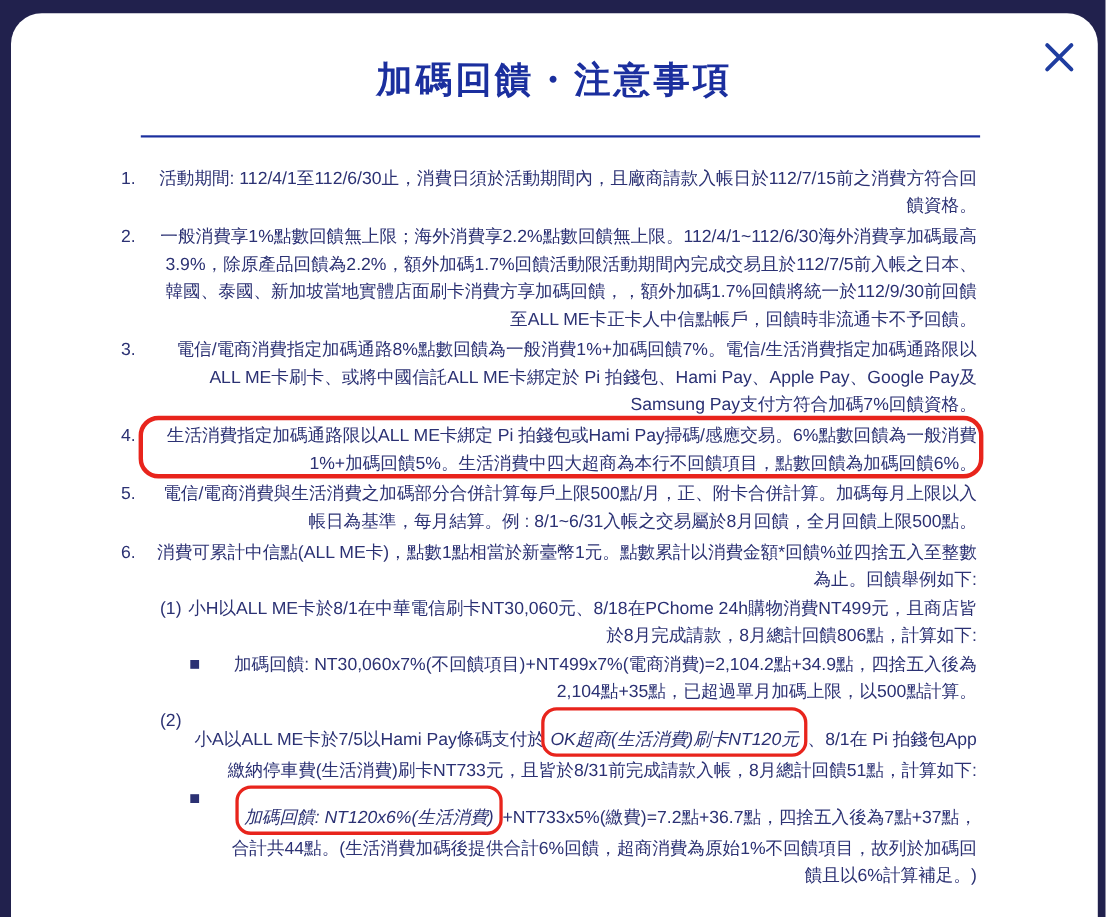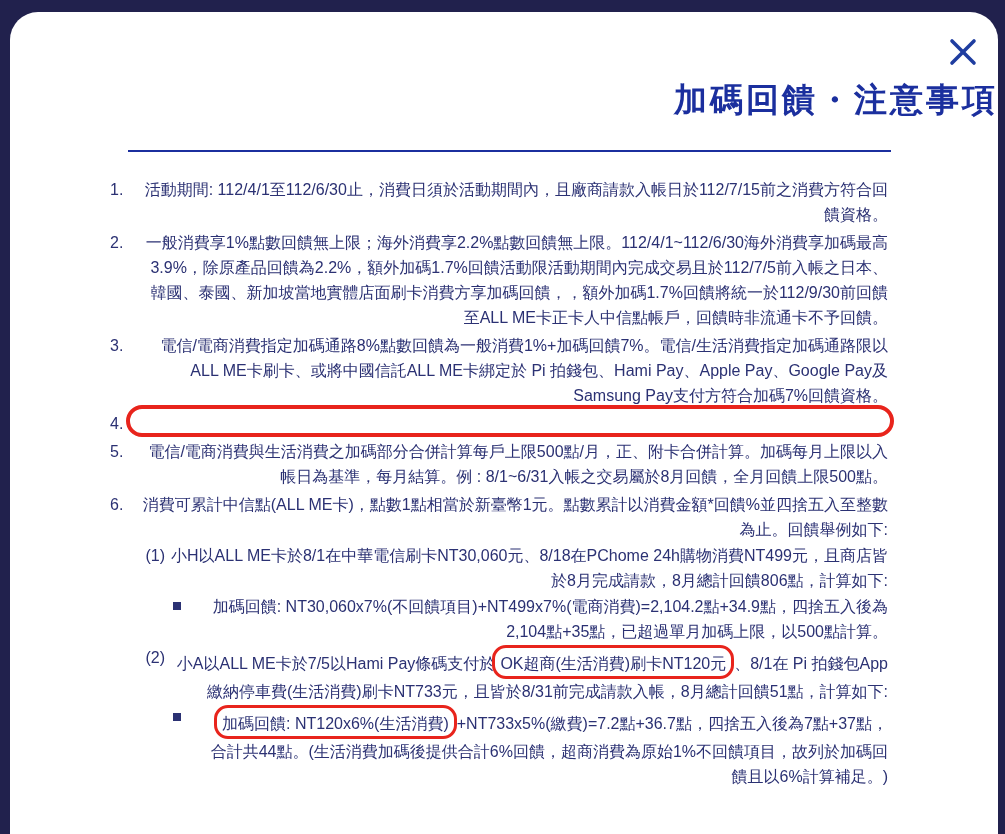--- a/index.html
+++ b/index.html
@@ -11,21 +11,21 @@
   .modal{
     position:absolute;left:10px;top:12px;width:988px;height:900px;
     background:#ffffff;border-radius:28px 28px 0 0;
   }
   .close-btn{
     position:absolute;top:20px;right:14px;width:40px;height:40px;
     background:none;border:none;padding:4px;cursor:pointer;
   }
   .close-btn svg{display:block;}
   .modal-title{
-    text-align:right;margin:0;padding-top:66px;
+    text-align:center;margin:0;padding-top:39px;
     font-size:33px;font-weight:bold;color:#1b2f9e;letter-spacing:3px;
   }
   .divider{
     height:0;border:none;border-top:2px solid #1b2f9e;
     margin:27px 107px 0 118px;
   }
   .content{
     margin:25px 110px 0 100px;
     color:#2b3173;font-size:16px;line-height:25px;
   }
@@ -37,22 +37,22 @@
     border:4px solid #e8241c;border-radius:18px;pointer-events:none;
   }
   .example{display:flex;margin-top:1px;}
   .ex-label{width:28px;flex:none;}
   .ex-body{flex:1;}
   .bullet{display:flex;margin-left:28px;margin-top:1px;}
   .sq{width:8px;height:8px;background:#2b3173;margin:8px 24px 0 8px;flex:none;}
   .bullet-text{flex:1;}
   .hl{
     border:3px solid #e8241c;border-radius:14px;
-    padding:5px 5px 2px 5px;margin:0 0 0 -3px;white-space:nowrap;
-    display:inline-block;line-height:21px;
+    padding:16px 5px 2px 5px;margin:0 0 0 -3px;white-space:nowrap;
+    display:inline-block;line-height:21px;font-style:italic;
   }
 </style>
 </head>
 <body>
 
 <div class="modal">
 
   <button class="close-btn" aria-label="close">
     <svg width="30" height="30" viewBox="0 0 30 30">
       <line x1="4" y1="4" x2="26" y2="26" stroke="#1f3da0" stroke-width="3.6" stroke-linecap="round"></line>
@@ -77,20 +77,21 @@
     </div>
 
     <div class="term">
       <span class="term-num">3.</span>
       <span class="term-body">電信/電商消費指定加碼通路8%點數回饋為一般消費1%+加碼回饋7%。電信/生活消費指定加碼通路限以ALL ME卡刷卡、或將中國信託ALL ME卡綁定於 Pi 拍錢包、Hami Pay、Apple Pay、Google Pay及Samsung Pay支付方符合加碼7%回饋資格。</span>
     </div>
 
     <div class="term">
       <span class="term-num">4.</span>
       <span class="term-body">
+        <span>生活消費指定加碼通路限以ALL ME卡綁定 Pi 拍錢包或Hami Pay掃碼/感應交易。6%點數回饋為一般消費1%+加碼回饋5%。生活消費中四大超商為本行不回饋項目，點數回饋為加碼回饋6%。</span>
         <span class="oval"></span>
       </span>
     </div>
 
     <div class="term">
       <span class="term-num">5.</span>
       <span class="term-body">電信/電商消費與生活消費之加碼部分合併計算每戶上限500點/月，正、附卡合併計算。加碼每月上限以入帳日為基準，每月結算。例 : 8/1~6/31入帳之交易屬於8月回饋，全月回饋上限500點。</span>
     </div>
 
     <div class="term">

